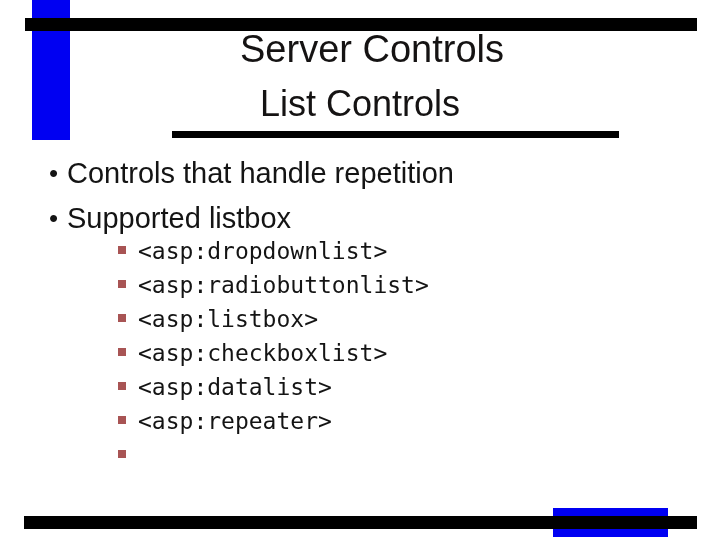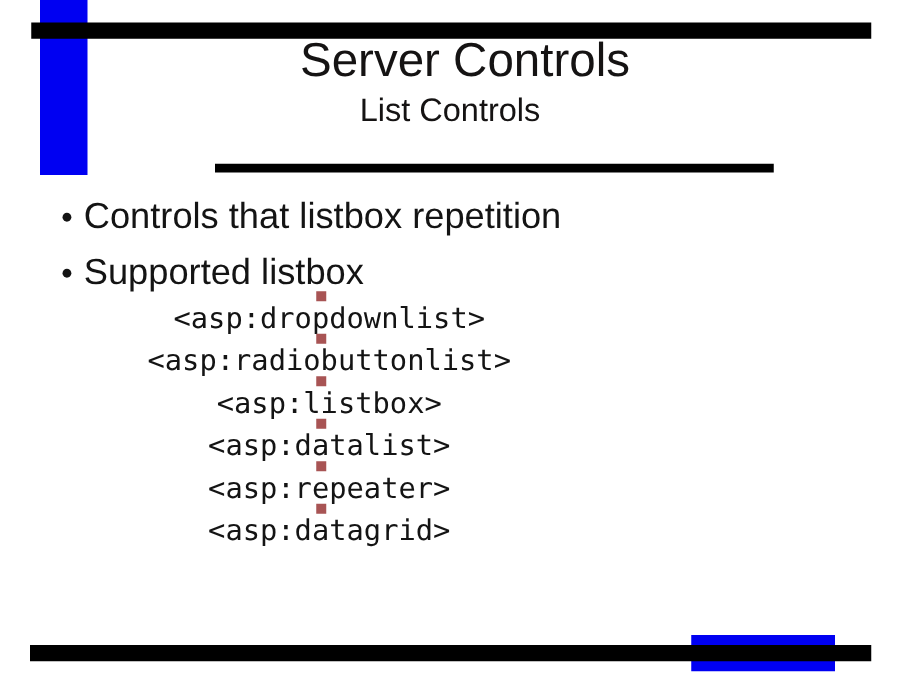--- a/index.html
+++ b/index.html
@@ -52,23 +52,24 @@
     z-index: 3;
   }
   .title {
     font-size: 38px;
     line-height: 46px;
     color: var(--title-text, #151313);
     letter-spacing: 0px;
     padding-left: 24px;
   }
   .subtitle {
-    font-size: 26px;
+    font-size: 36px;
     line-height: 33px;
     color: var(--title-text, #151313);
+    margin-top: 15px;
   }
   .rule {
     position: absolute;
     left: 172px; top: 131px;
     width: 447px; height: 7px;
     background: var(--bar-black, #000000);
     z-index: 3;
   }
   
   .content {
@@ -93,21 +94,20 @@
   
   .sublist {
     position: absolute;
     left: 118px; top: 234px;
     z-index: 3;
   }
   .subitem {
     display: flex;
     align-items: center;
     height: 34px;
-    flex-direction: column;
   }
   .sq {
     width: 8px; height: 8px;
     background: var(--sub-bullet-marker, #a85454);
     margin-right: 12px;
     flex: 0 0 8px;
     position: relative;
     top: -1px;
   }
   .mono {
@@ -127,21 +127,21 @@
 
 <div class="header">
   <div class="title">Server Controls</div>
   <div class="subtitle">List Controls</div>
 </div>
 <div class="rule"></div>
 
 <div class="content">
   <div class="bullet">
     <span class="dot">•</span>
-    <span class="bullet-text">Controls that listbox repetition</span>
+    <span class="bullet-text">Controls that handle repetition</span>
   </div>
   <div class="bullet">
     <span class="dot">•</span>
     <span class="bullet-text">Supported listbox</span>
   </div>
 </div>
 
 <div class="sublist">
   <div class="subitem">
     <span class="sq"></span>
@@ -150,23 +150,26 @@
   <div class="subitem">
     <span class="sq"></span>
     <span class="mono">&lt;asp:radiobuttonlist&gt;</span>
   </div>
   <div class="subitem">
     <span class="sq"></span>
     <span class="mono">&lt;asp:listbox&gt;</span>
   </div>
   <div class="subitem">
     <span class="sq"></span>
+    <span class="mono">&lt;asp:checkboxlist&gt;</span>
+  </div>
+  <div class="subitem">
+    <span class="sq"></span>
     <span class="mono">&lt;asp:datalist&gt;</span>
   </div>
   <div class="subitem">
     <span class="sq"></span>
     <span class="mono">&lt;asp:repeater&gt;</span>
   </div>
   <div class="subitem">
     <span class="sq"></span>
-    <span class="mono">&lt;asp:datagrid&gt;</span>
   </div>
 </div>
 
 </body></html>

